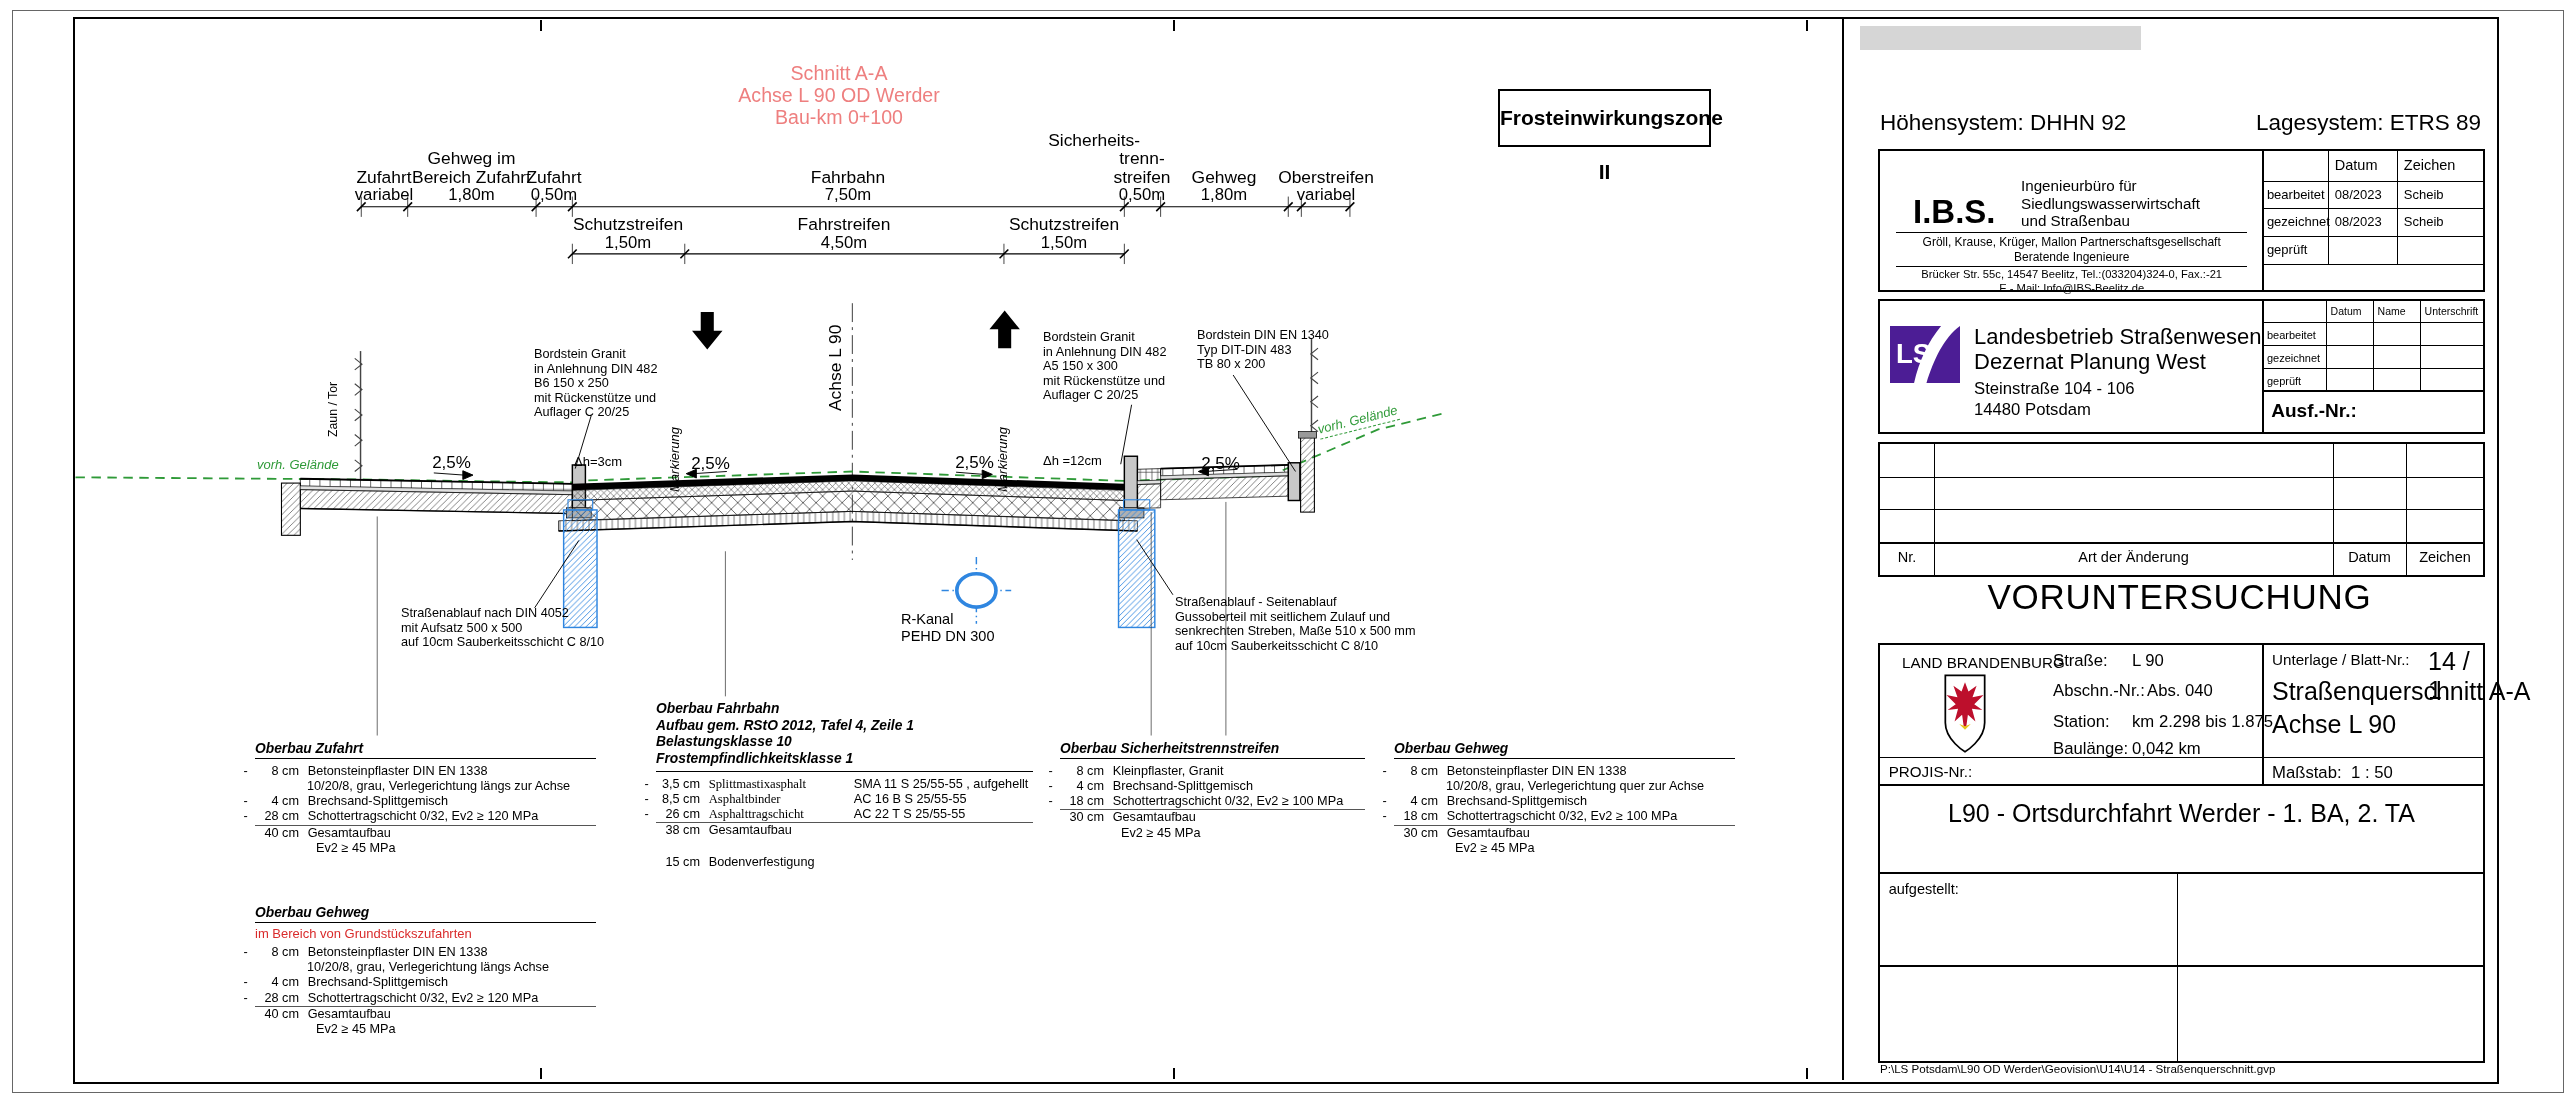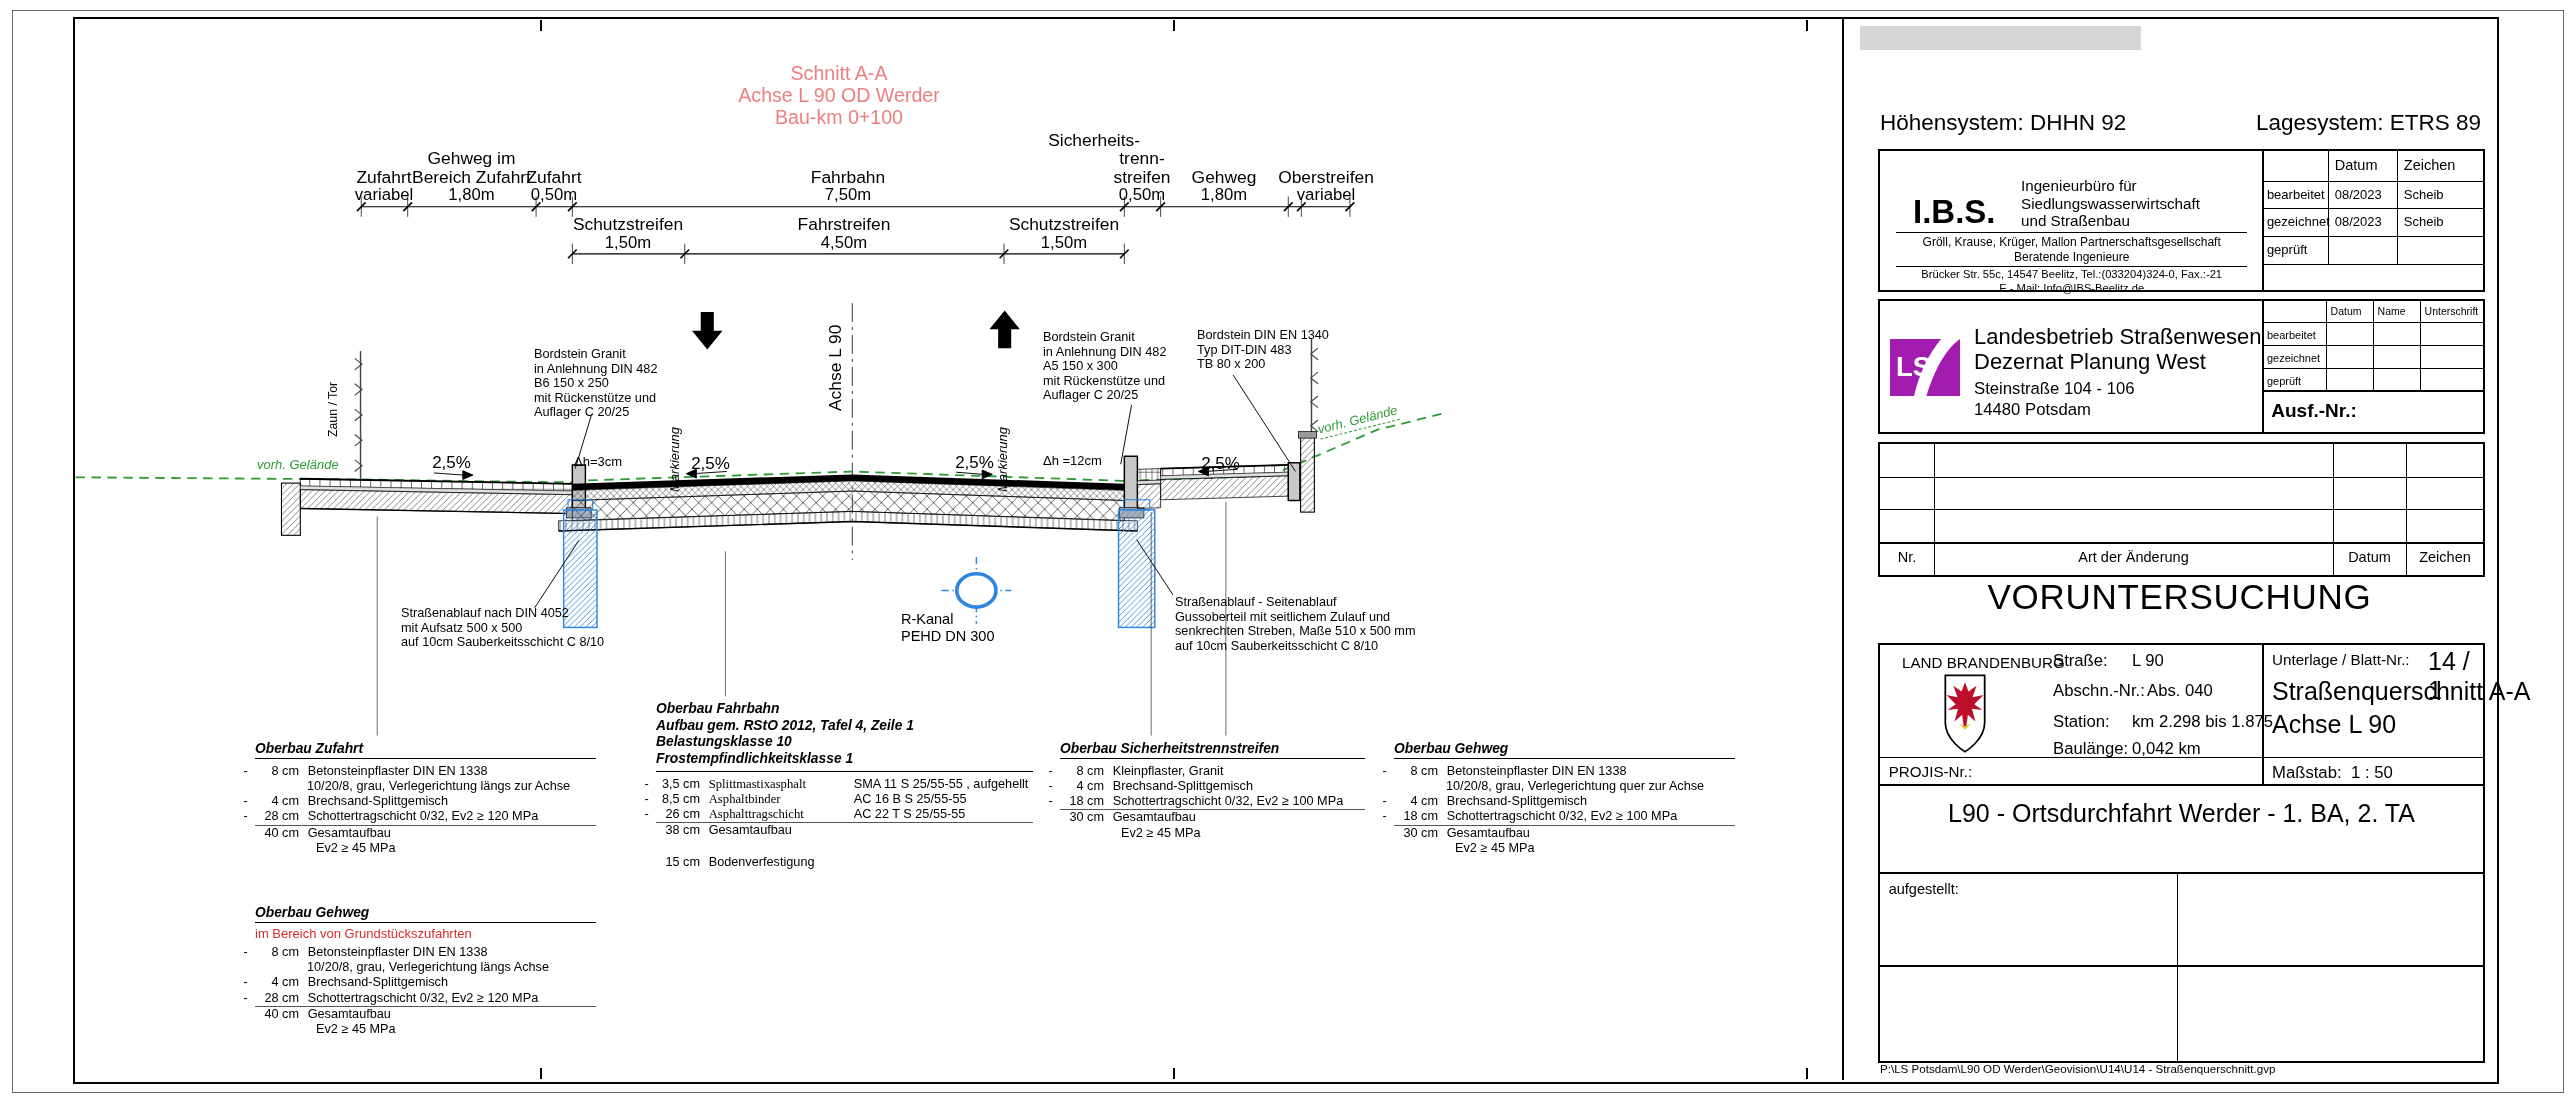--- a/index.html
+++ b/index.html
@@ -232,20 +232,21 @@
       <line x1="1690" y1="692" x2="1690" y2="1014"></line>
     </g>
   </svg>
 
   <div class="abs ctr pink" style="left:730px;top:62px;width:218px;font-size:19.6px;line-height:22px;">
     <div>Schnitt A-A</div>
     <div>Achse L 90 OD Werder</div>
     <div>Bau-km 0+100</div>
   </div>
 
+  <div class="abs ctr" style="left:1498px;top:89px;width:209px;height:54px;border:2.9px solid #000;font-weight:bold;font-size:21px;line-height:54px;"><span>Frosteinwirkungszone II</span></div>
 
   <div class="abs dimname" style="left:326px;top:168px;width:116px;">Zufahrt</div>
   <div class="abs dimval" style="left:326px;top:186px;width:116px;">variabel</div>
   <div class="abs dimname" style="left:406px;top:149px;width:131px;">Gehweg im</div>
   <div class="abs dimname" style="left:406px;top:168px;width:131px;">Bereich Zufahrt</div>
   <div class="abs dimval" style="left:406px;top:186px;width:131px;">1,80m</div>
   <div class="abs dimname" style="left:496px;top:168px;width:116px;">Zufahrt</div>
   <div class="abs dimval" style="left:496px;top:186px;width:116px;">0,50m</div>
   <div class="abs dimname" style="left:790px;top:168px;width:116px;">Fahrbahn</div>
   <div class="abs dimval" style="left:790px;top:186px;width:116px;">7,50m</div>
@@ -454,21 +455,21 @@
       <div class="rt" style="left:0;top:58px;width:64px;height:27.6px;border-bottom:1.5px solid #000;box-sizing:border-box;font-size:13px;padding:5.1px 0 0 2.9px;">gezeichnet</div>
       <div class="rt" style="left:64px;top:58px;width:69px;height:27.6px;border-left:1.5px solid #000;border-bottom:1.5px solid #000;box-sizing:border-box;font-size:13px;padding:5.1px 0 0 5.8px;">08/2023</div>
       <div class="rt" style="left:133px;top:58px;width:88px;height:27.6px;border-left:1.5px solid #000;border-bottom:1.5px solid #000;box-sizing:border-box;font-size:13px;padding:5.1px 0 0 5.8px;">Scheib</div>
       <div class="rt" style="left:0;top:86px;width:64px;height:27.6px;border-bottom:1.5px solid #000;box-sizing:border-box;font-size:13px;padding:5.1px 0 0 2.9px;">geprüft</div>
       <div class="rt" style="left:64px;top:86px;width:69px;height:27.6px;border-left:1.5px solid #000;border-bottom:1.5px solid #000;box-sizing:border-box;"></div>
       <div class="rt" style="left:133px;top:86px;width:88px;height:27.6px;border-left:1.5px solid #000;border-bottom:1.5px solid #000;box-sizing:border-box;"></div>
     </div>
   </div>
 
   <div class="abs tb-box" style="left:1878px;top:299px;width:603px;height:131px;">
-    <div class="rt" style="left:10.2px;top:38px;width:70px;height:57px;background:#a21caf;">
+    <div class="rt" style="left:10.2px;top:25px;width:70px;height:57px;background:#4c1d95;">
       <svg width="70" height="57" viewBox="0 0 96 78">
           <path d="M50,78 C60,46 74,16 96,0 L70,0 C52,22 40,48 33,78 Z" fill="#fff"></path>
         </svg>
       <div class="rt" style="left:5.8px;top:11.6px;color:#fff;font-weight:bold;font-size:27.6px;">LS</div>
     </div>
     <div class="rt" style="left:94px;top:23px;font-size:22px;">Landesbetrieb Straßenwesen</div>
     <div class="rt" style="left:94px;top:48px;font-size:22px;">Dezernat Planung West</div>
     <div class="rt" style="left:94px;top:78px;font-size:16.7px;">Steinstraße 104 - 106</div>
     <div class="rt" style="left:94px;top:99px;font-size:16.7px;">14480 Potsdam</div>
     <div class="rt" style="left:382px;top:0;width:221px;height:131px;border-left:2.2px solid #000;">

